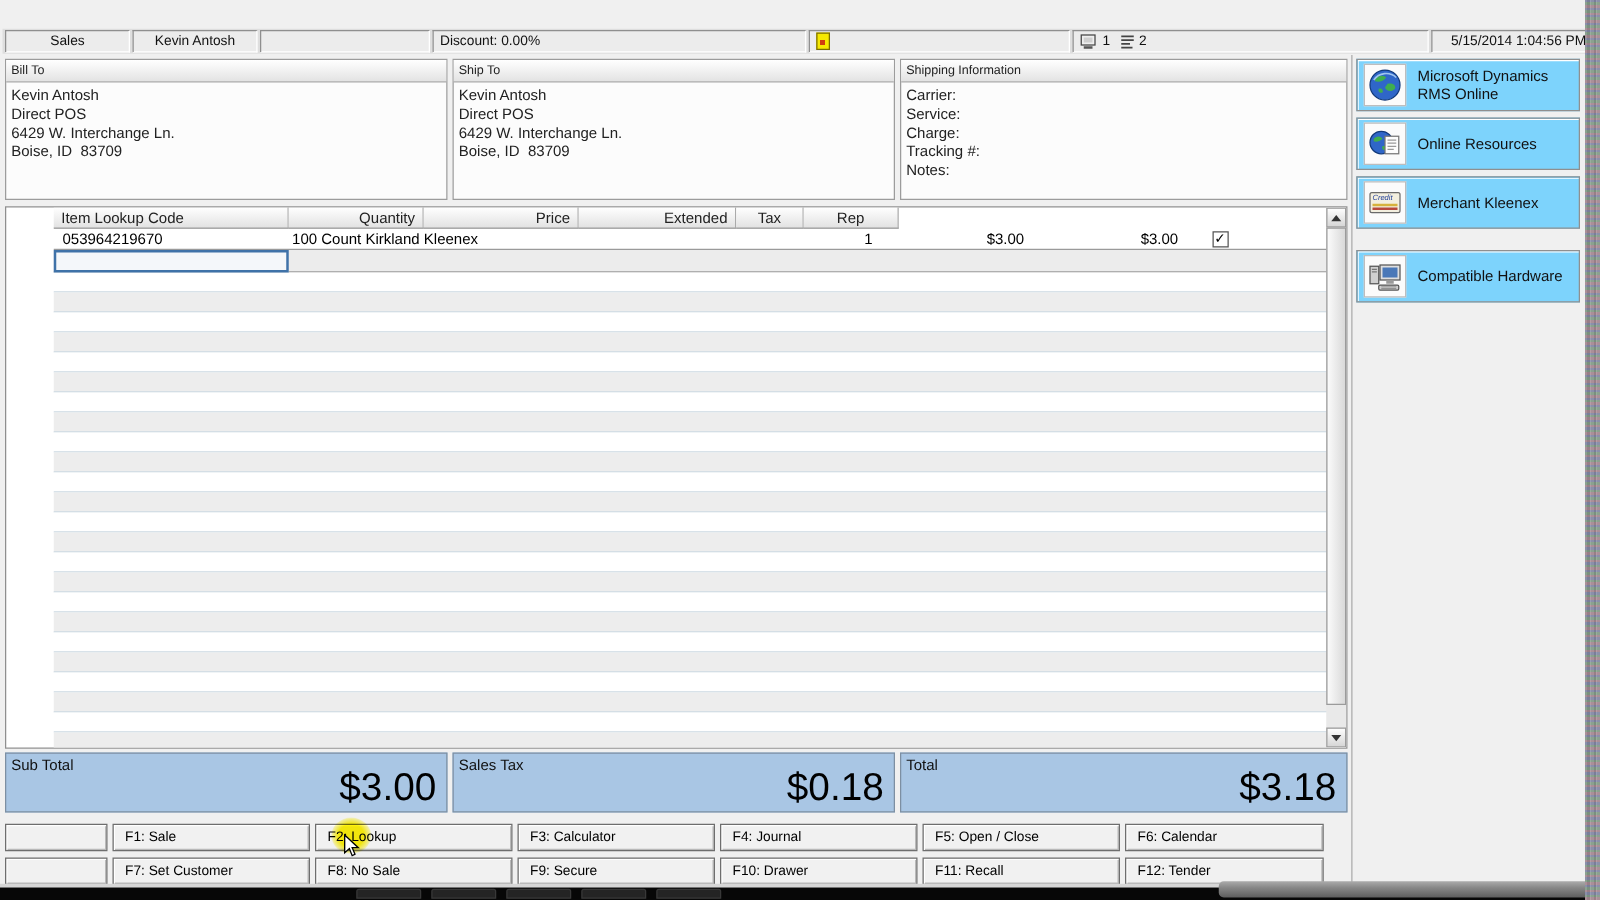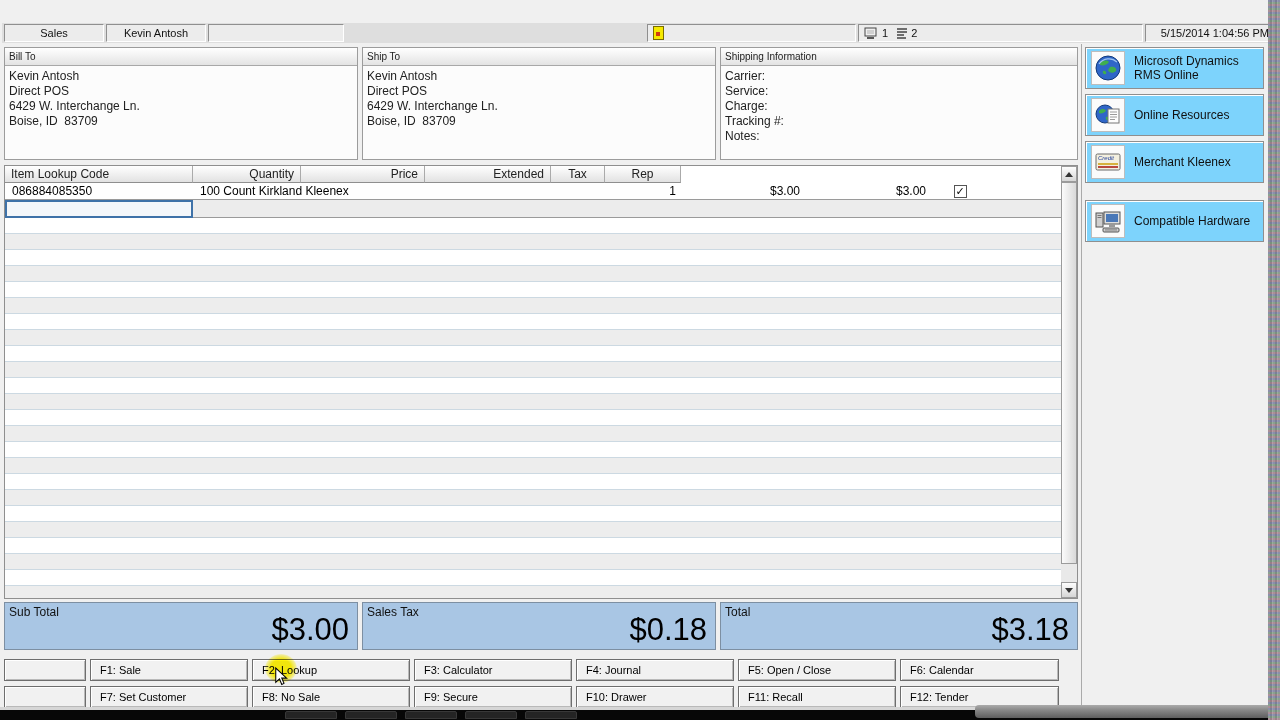--- a/index.html
+++ b/index.html
@@ -38,21 +38,21 @@
   .panel { position:absolute; top:47px; height:113px; background:#fcfcfc;
     border:1px solid #9c9c9c; }
   .panel-header { height:18px; background:linear-gradient(180deg,#ffffff,#e3e3e3);
     border-bottom:1px solid #a8a8a8; font-size:10px; color:#222;
     display:flex; align-items:center; padding-left:4px; }
   .panel-body { padding:3px 4px; font-size:12px; color:#222; line-height:15px; }
   .panel-body div { white-space:pre; }
 
   
   .items-table { position:absolute; left:4px; top:165px; width:1074px; height:434px;
-    border:1px solid #8f8f8f; background:#fff; overflow:hidden; }
+    border:1px solid #8f8f8f; background:#fff; overflow:hidden;padding-left:38px; }
   .thead { display:flex; height:17px; }
   .th { background:linear-gradient(180deg,#ffffff,#e2e2e2); border-right:1px solid #aaa;
     border-bottom:1px solid #8f8f8f; font-size:12px; color:#222; display:flex;
     align-items:center; padding:0 6px; }
   .th.r { justify-content:flex-end; } .th.c { justify-content:center; }
   .trow { display:flex; }
   .trow.item { height:17px; border-bottom:1px solid #9a9a9a; background:#fff; }
   .td { font-size:12px; color:#000; display:flex; align-items:center; padding:0 7px; }
   .td.r { justify-content:flex-end; } .td.c { justify-content:center; }
   .trow.focusrow { height:18px; background:#ececec; border-bottom:1px solid #9a9a9a; }
@@ -121,20 +121,21 @@
 </head>
 <body>
 
 <div class="screen">
 
 
   <div class="statusbar">
     <div class="scell" style="left:2px;width:100px;">Sales</div>
     <div class="scell" style="left:104px;width:100px;">Kevin Antosh</div>
     <div class="scell" style="left:206px;width:136px;"></div>
+    <div class="scell left" style="left:344px;width:299px;">Discount: 0.00%</div>
     <div class="scell left" style="left:645px;width:209px;">
       <span class="journal-icon"></span>
     </div>
     <div class="scell left" style="left:856px;width:285px;">
       <svg width="15" height="13" viewBox="0 0 15 13">
         <rect x="1" y="1" width="11" height="8" fill="#eee" stroke="#444"></rect>
         <rect x="3" y="3" width="7" height="4" fill="#cfcfcf"></rect>
         <rect x="3" y="10" width="7" height="2" fill="#555"></rect>
       </svg>
       <span class="reg-num">1</span>
@@ -180,21 +181,21 @@
   <div class="items-table">
     <div class="thead">
       <div class="th w-ilc">Item Lookup Code</div>
       <div class="th r w-qty">Quantity</div>
       <div class="th r w-price">Price</div>
       <div class="th r w-ext">Extended</div>
       <div class="th c w-tax">Tax</div>
       <div class="th c w-rep">Rep</div>
     </div>
     <div class="trow item">
-      <div class="td w-ilc">086884085350</div>
+      <div class="td w-ilc">053964219670</div>
       <div class="td w-desc">100 Count Kirkland Kleenex</div>
       <div class="td r w-qty">1</div>
       <div class="td r w-price">$3.00</div>
       <div class="td r w-ext">$3.00</div>
       <div class="td c w-tax">
         <div class="checkbox"><span class="mark">✓</span></div>
       </div>
       <div class="td c w-rep"></div>
     </div>
     <div class="trow focusrow">

